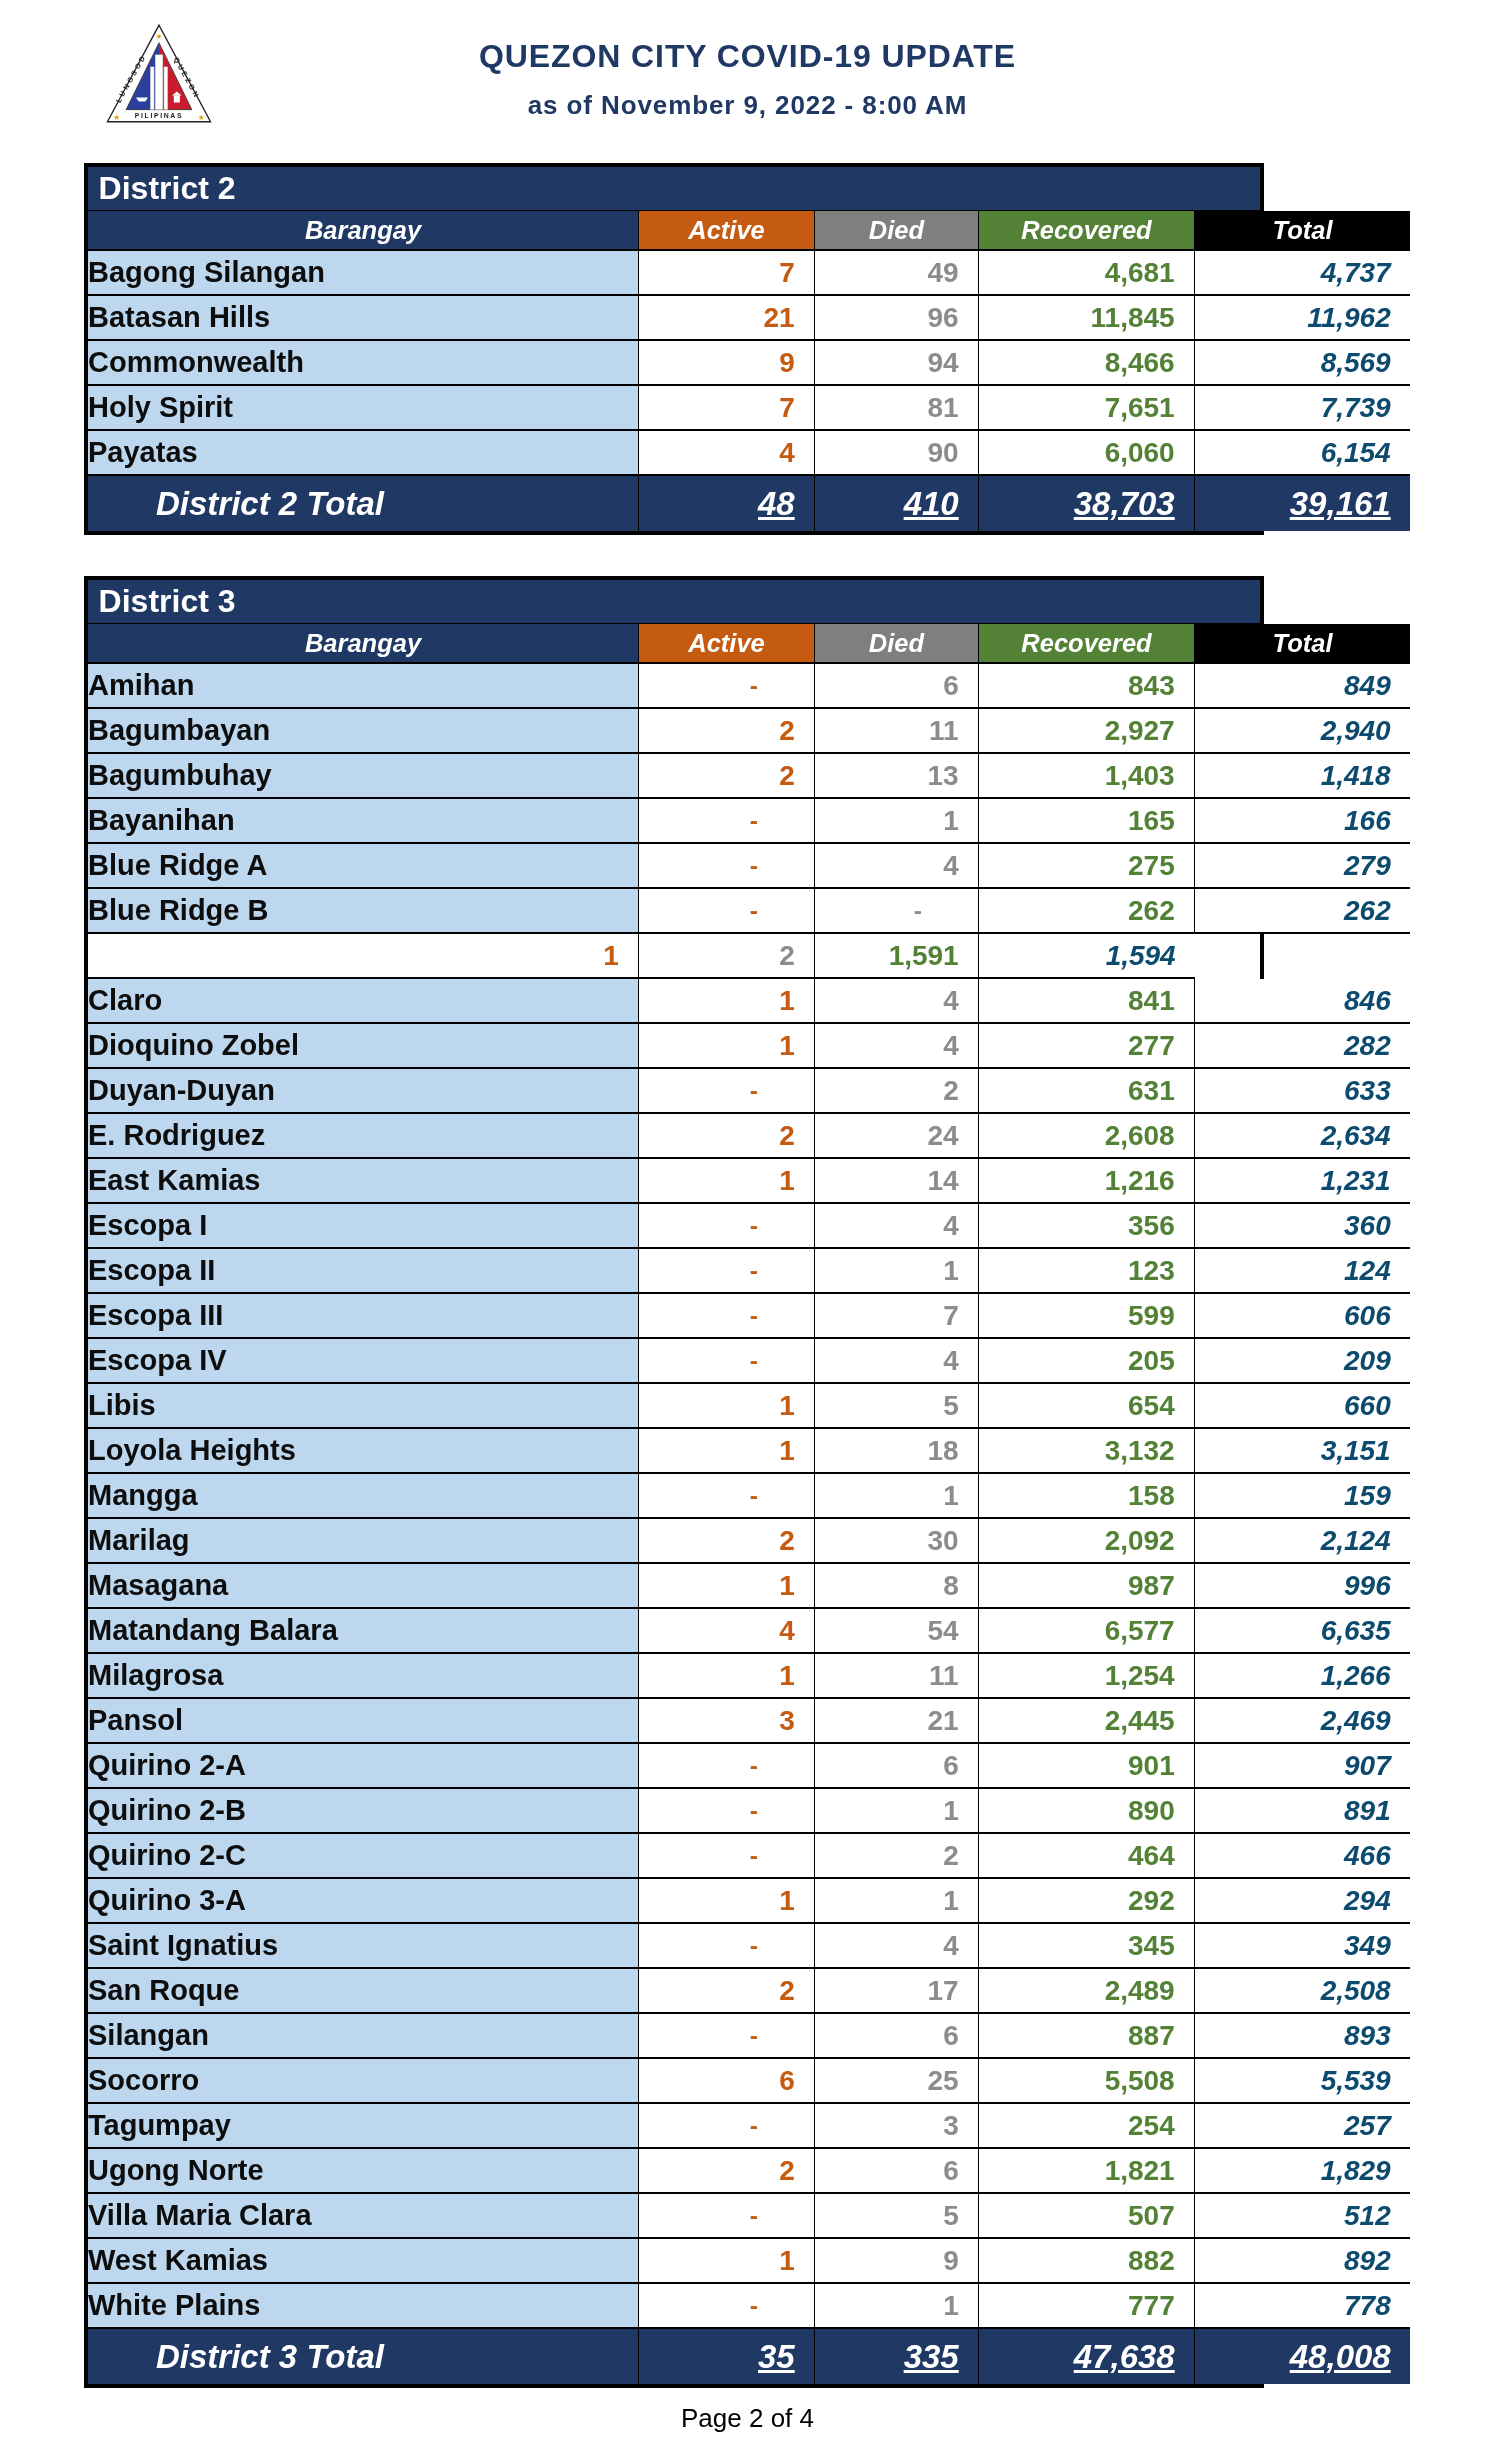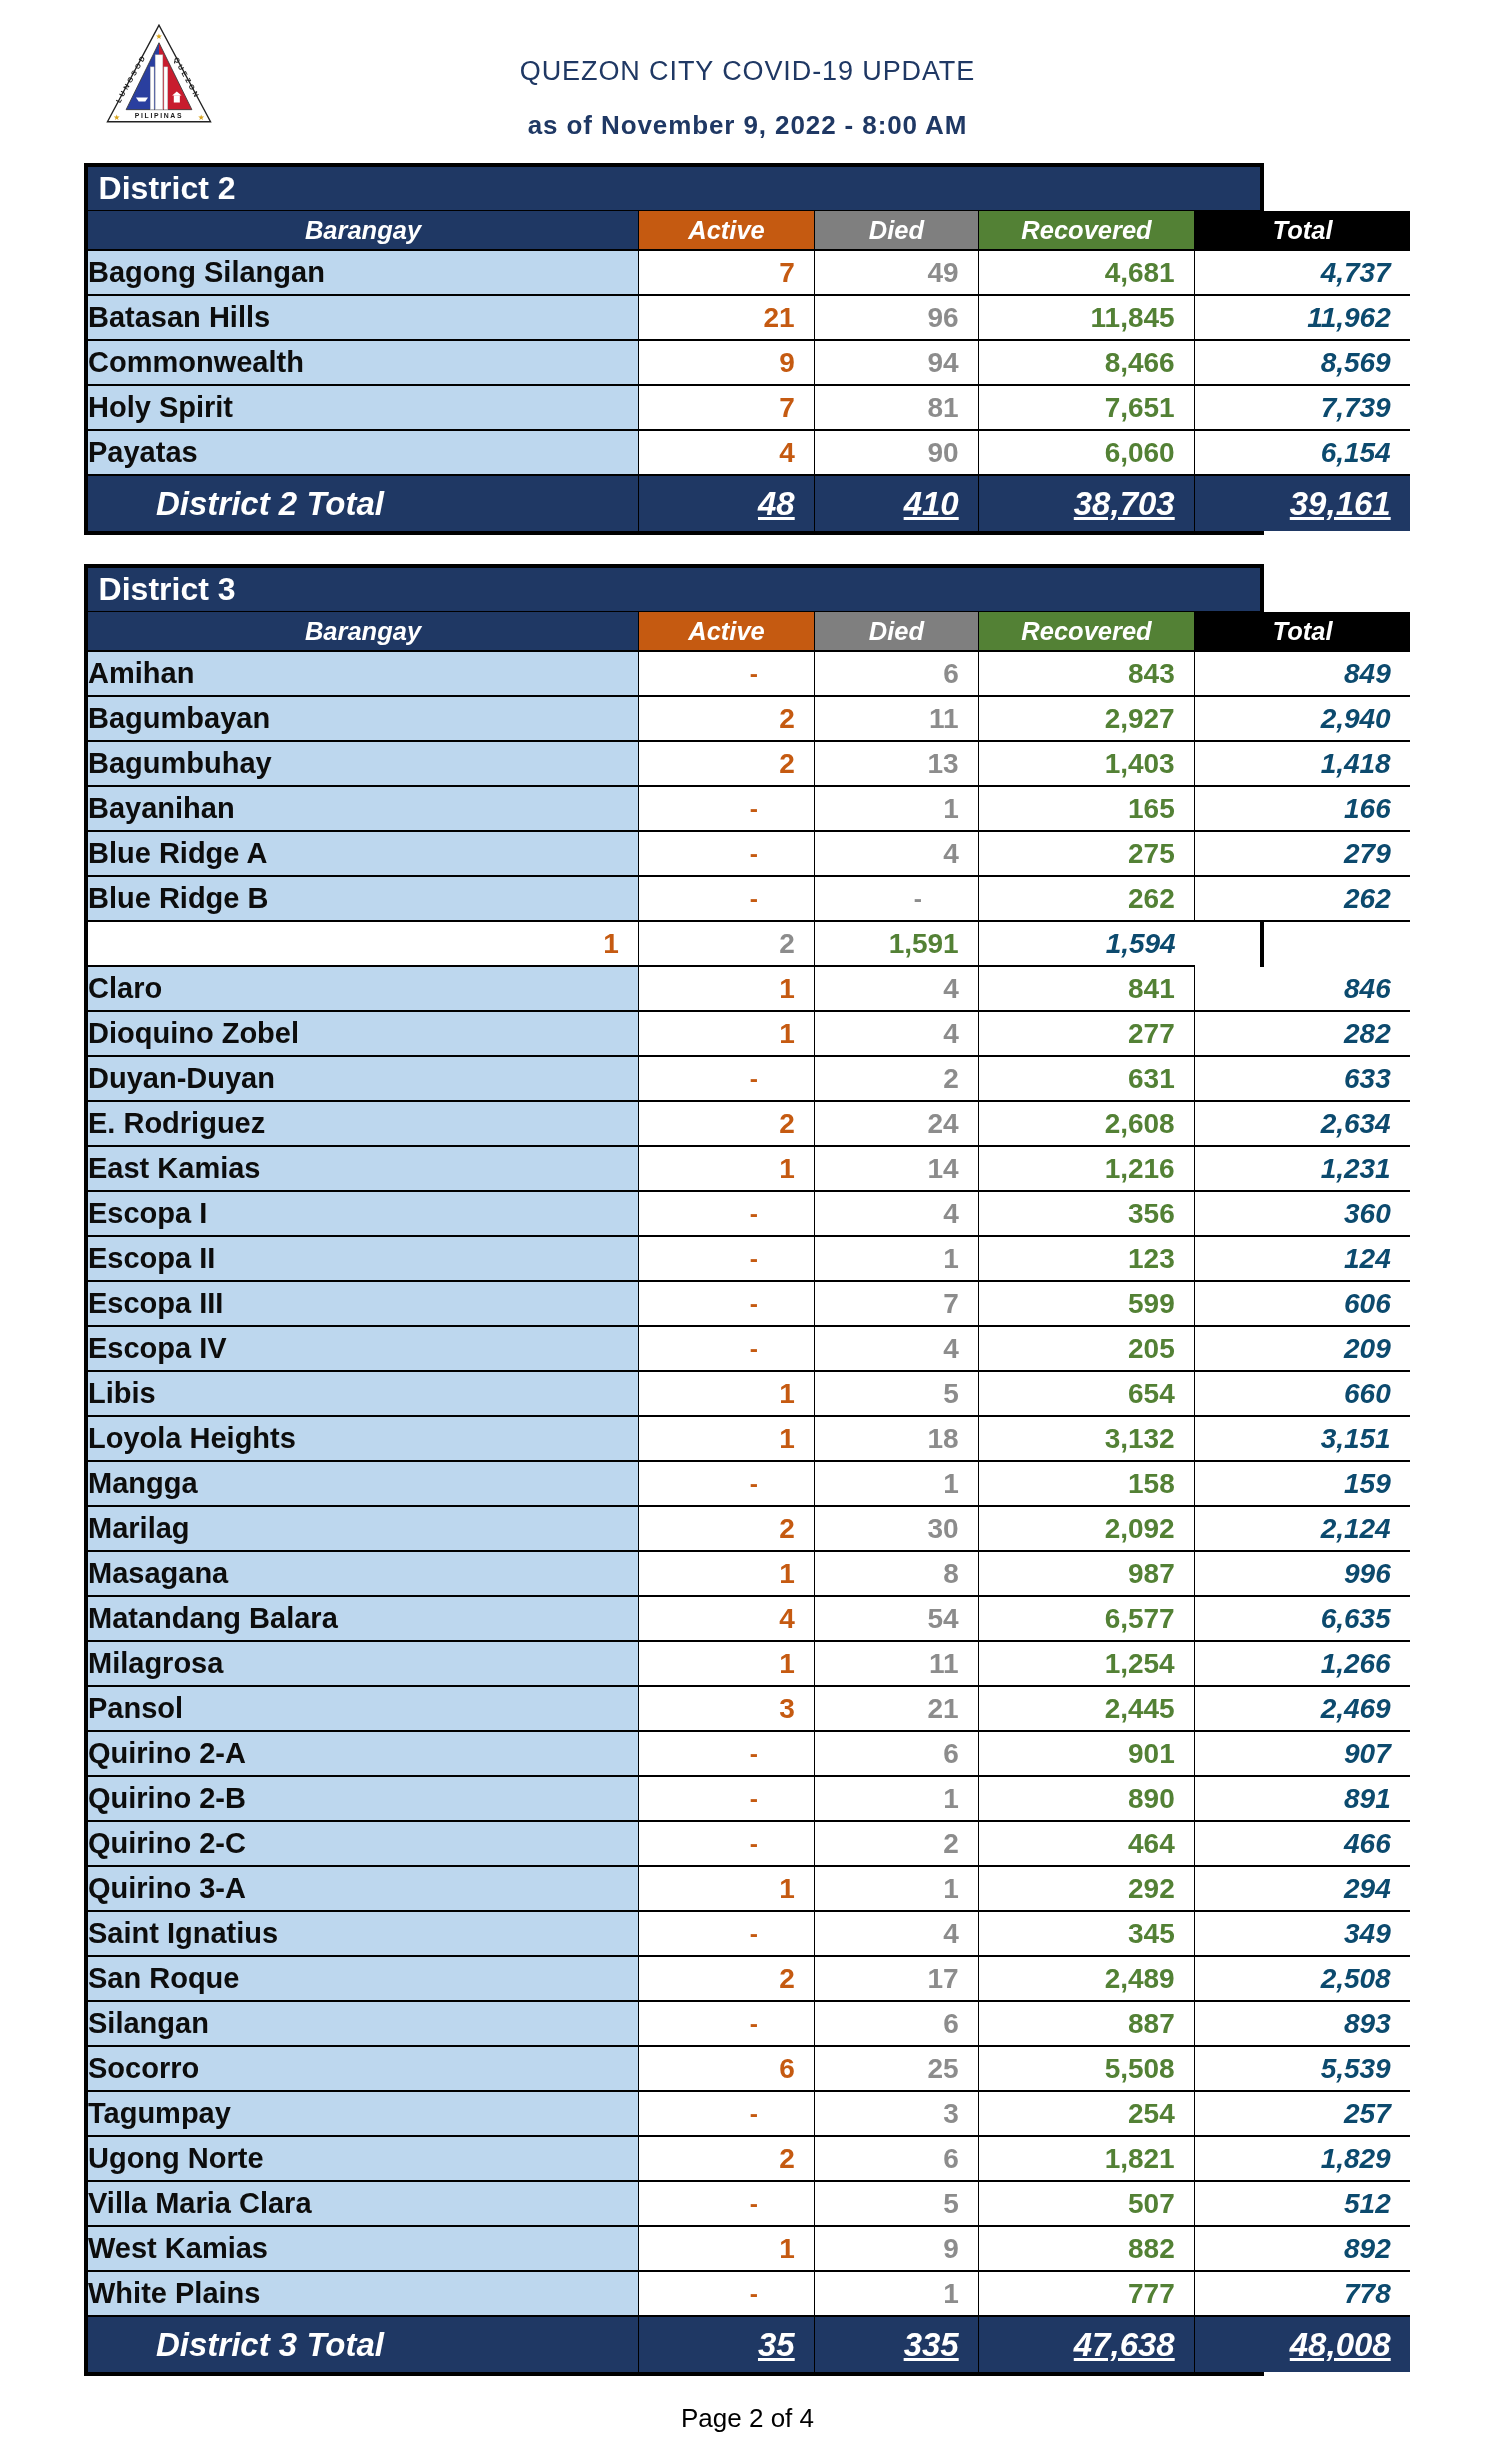--- a/index.html
+++ b/index.html
@@ -5,24 +5,24 @@
   html,body{margin:0;padding:0;}
   body{
     width:1495px;height:2462px;position:relative;background:#ffffff;
     font-family:"Liberation Sans",sans-serif;
     --navy:#1F3864;--orange:#C55A11;--gray:#7F7F7F;--gray-text:#8C8C8C;
     --green:#538135;--black:#000000;--lightblue:#BDD7EE;
   }
   .page-header{position:relative;height:158px;}
   .logo{position:absolute;left:104px;top:23px;}
   .titles{position:absolute;left:0;right:0;top:32px;text-align:center;color:var(--navy);}
-  .main-title{margin:16px;font-size:27px;font-weight:400;letter-spacing:0.9px;line-height:46px;}
+  .main-title{margin:1px;font-size:32px;font-weight:700;letter-spacing:0.9px;line-height:46px;}
   .sub-title{margin-top:11px;font-size:26px;font-weight:700;letter-spacing:0.9px;}
   .tables{position:absolute;left:84px;top:163px;width:1331px;}
-  .district-table{border:4.4px solid #000;margin-bottom:29px;background:#fff;box-sizing:border-box;width:1180px;}
+  .district-table{border:4.4px solid #000;margin-bottom:41px;background:#fff;box-sizing:border-box;width:1180px;}
   .district-title{
     height:44px;background:var(--navy);color:#fff;font-size:32px;font-weight:700;
     line-height:42px;padding-left:10.6px;border-bottom:1.8px solid #000;box-sizing:border-box;
   }
   .row{display:grid;grid-template-columns:551px 176px 164px 216px 215px;}
   .header-row{height:40px;}
   .data-row{height:45px;}
   .total-row{height:55px;}
   .cell{
     box-sizing:border-box;border-right:1.8px solid #000;border-bottom:2.6px solid #000;

